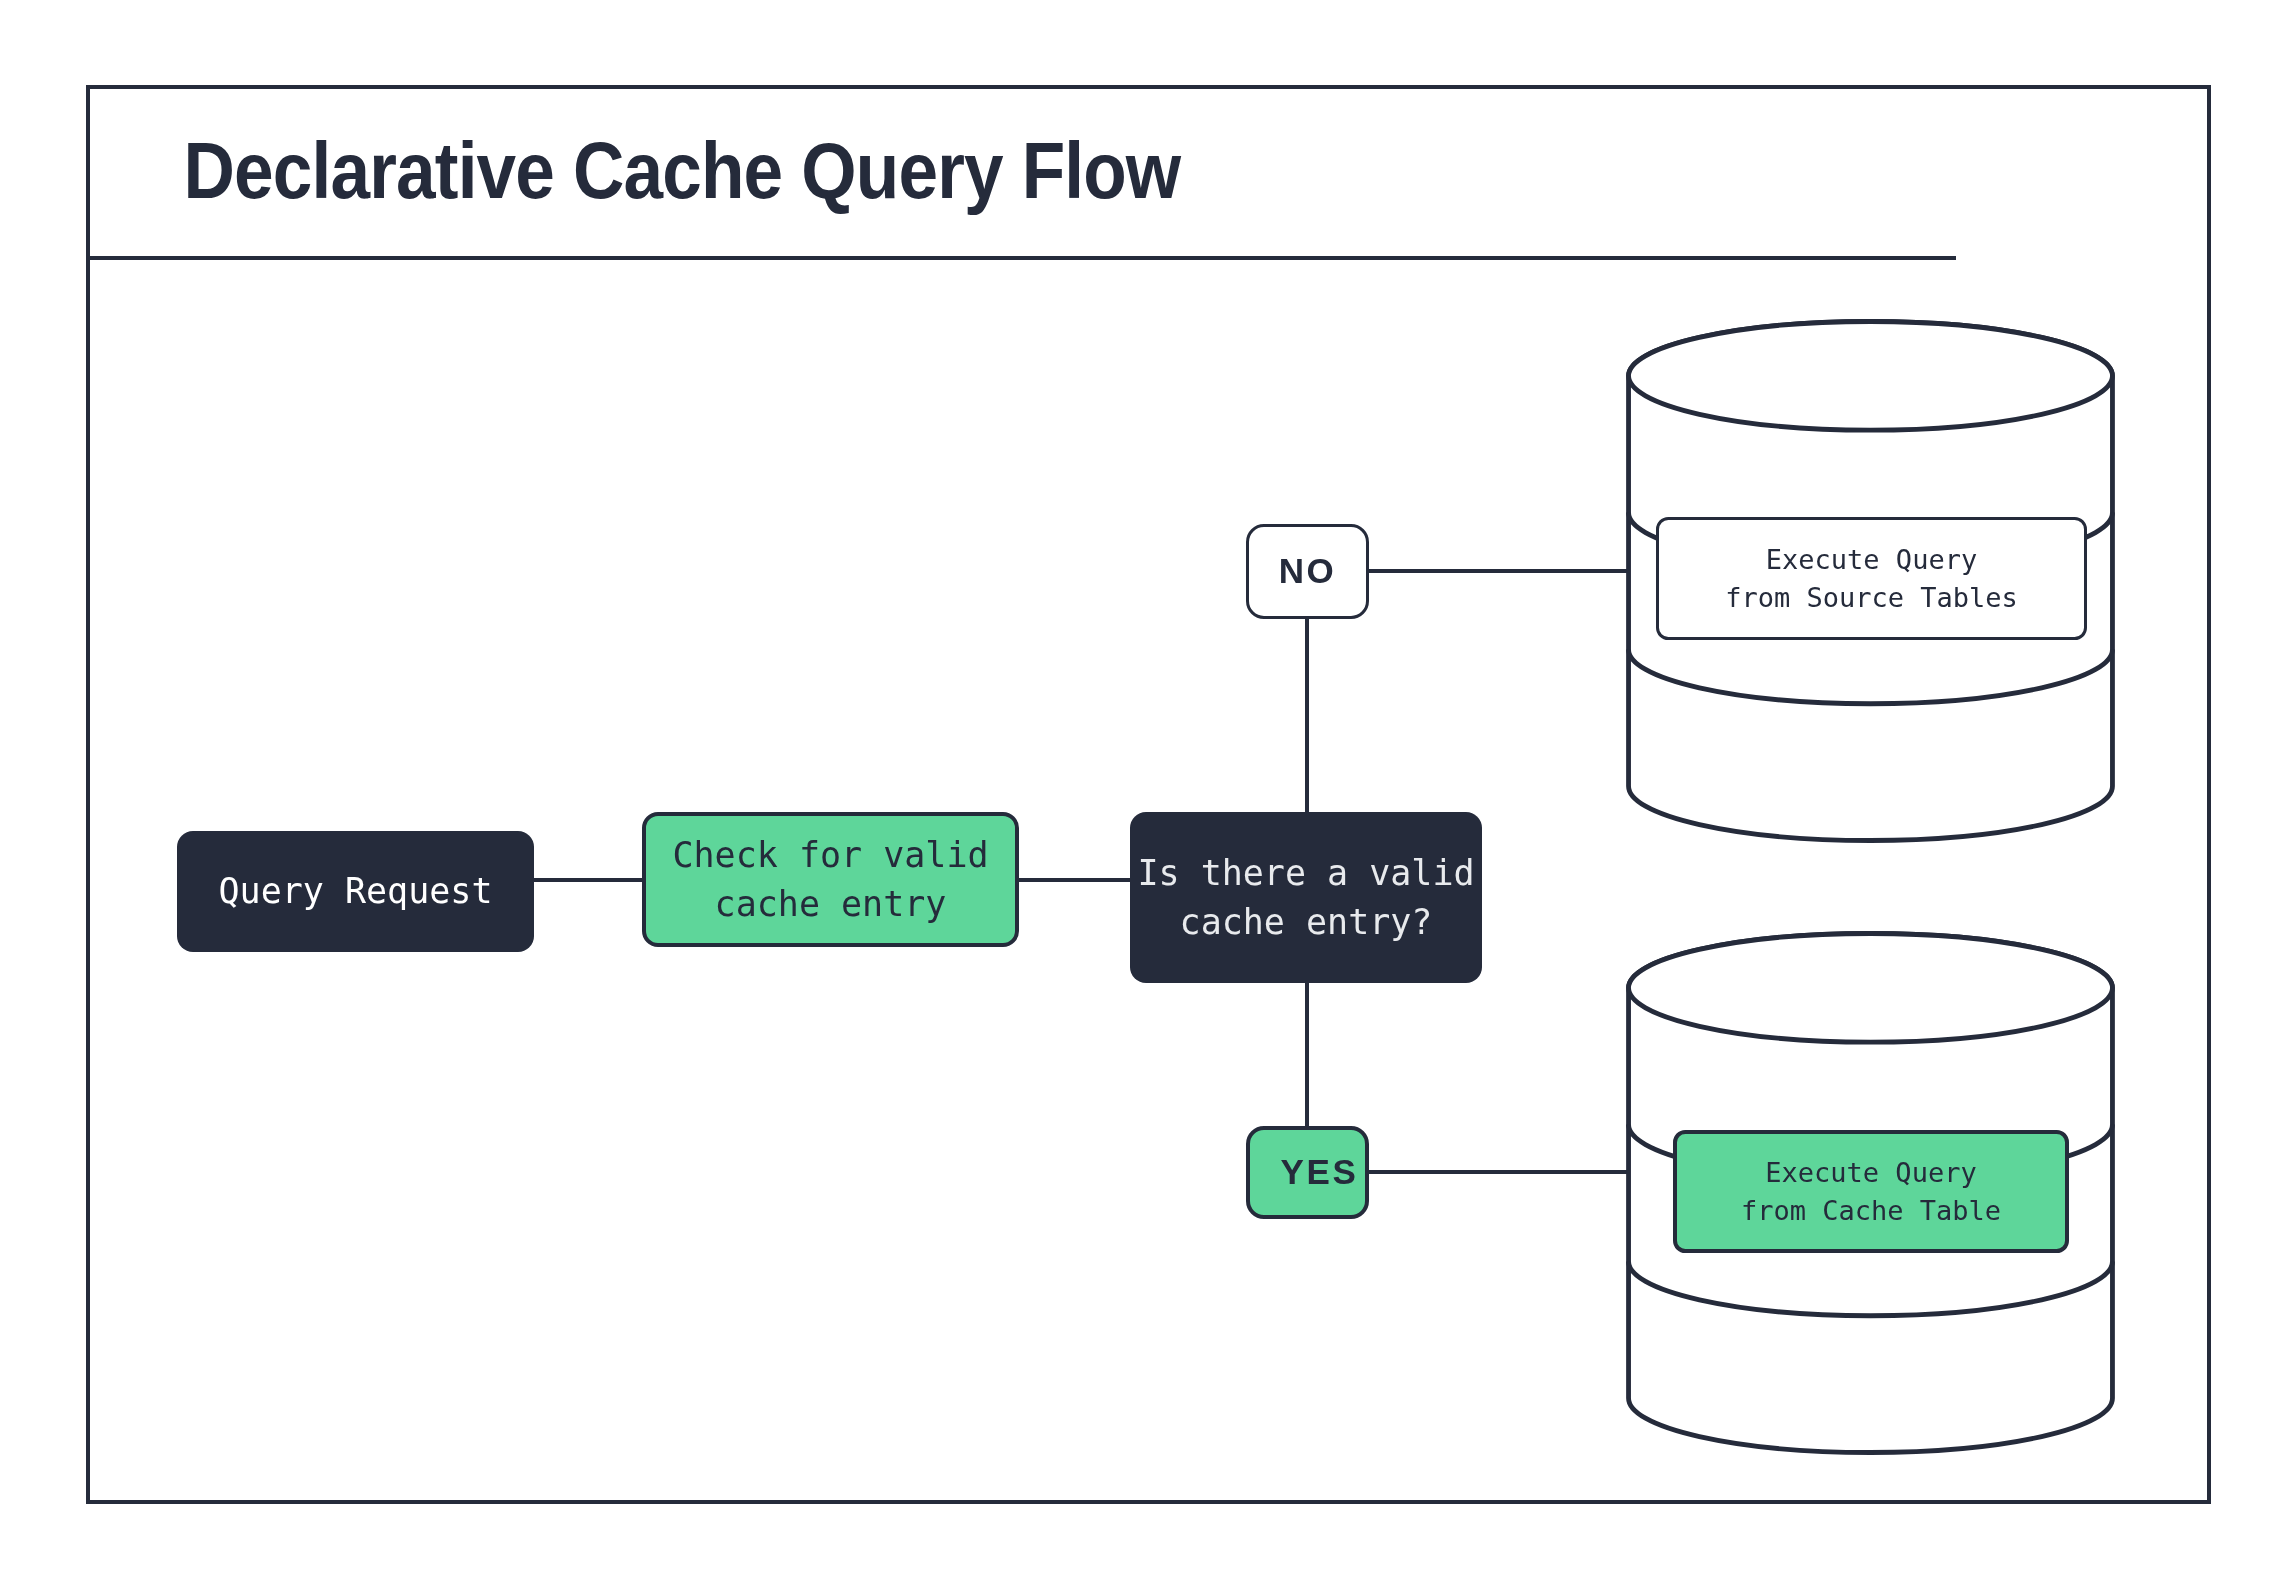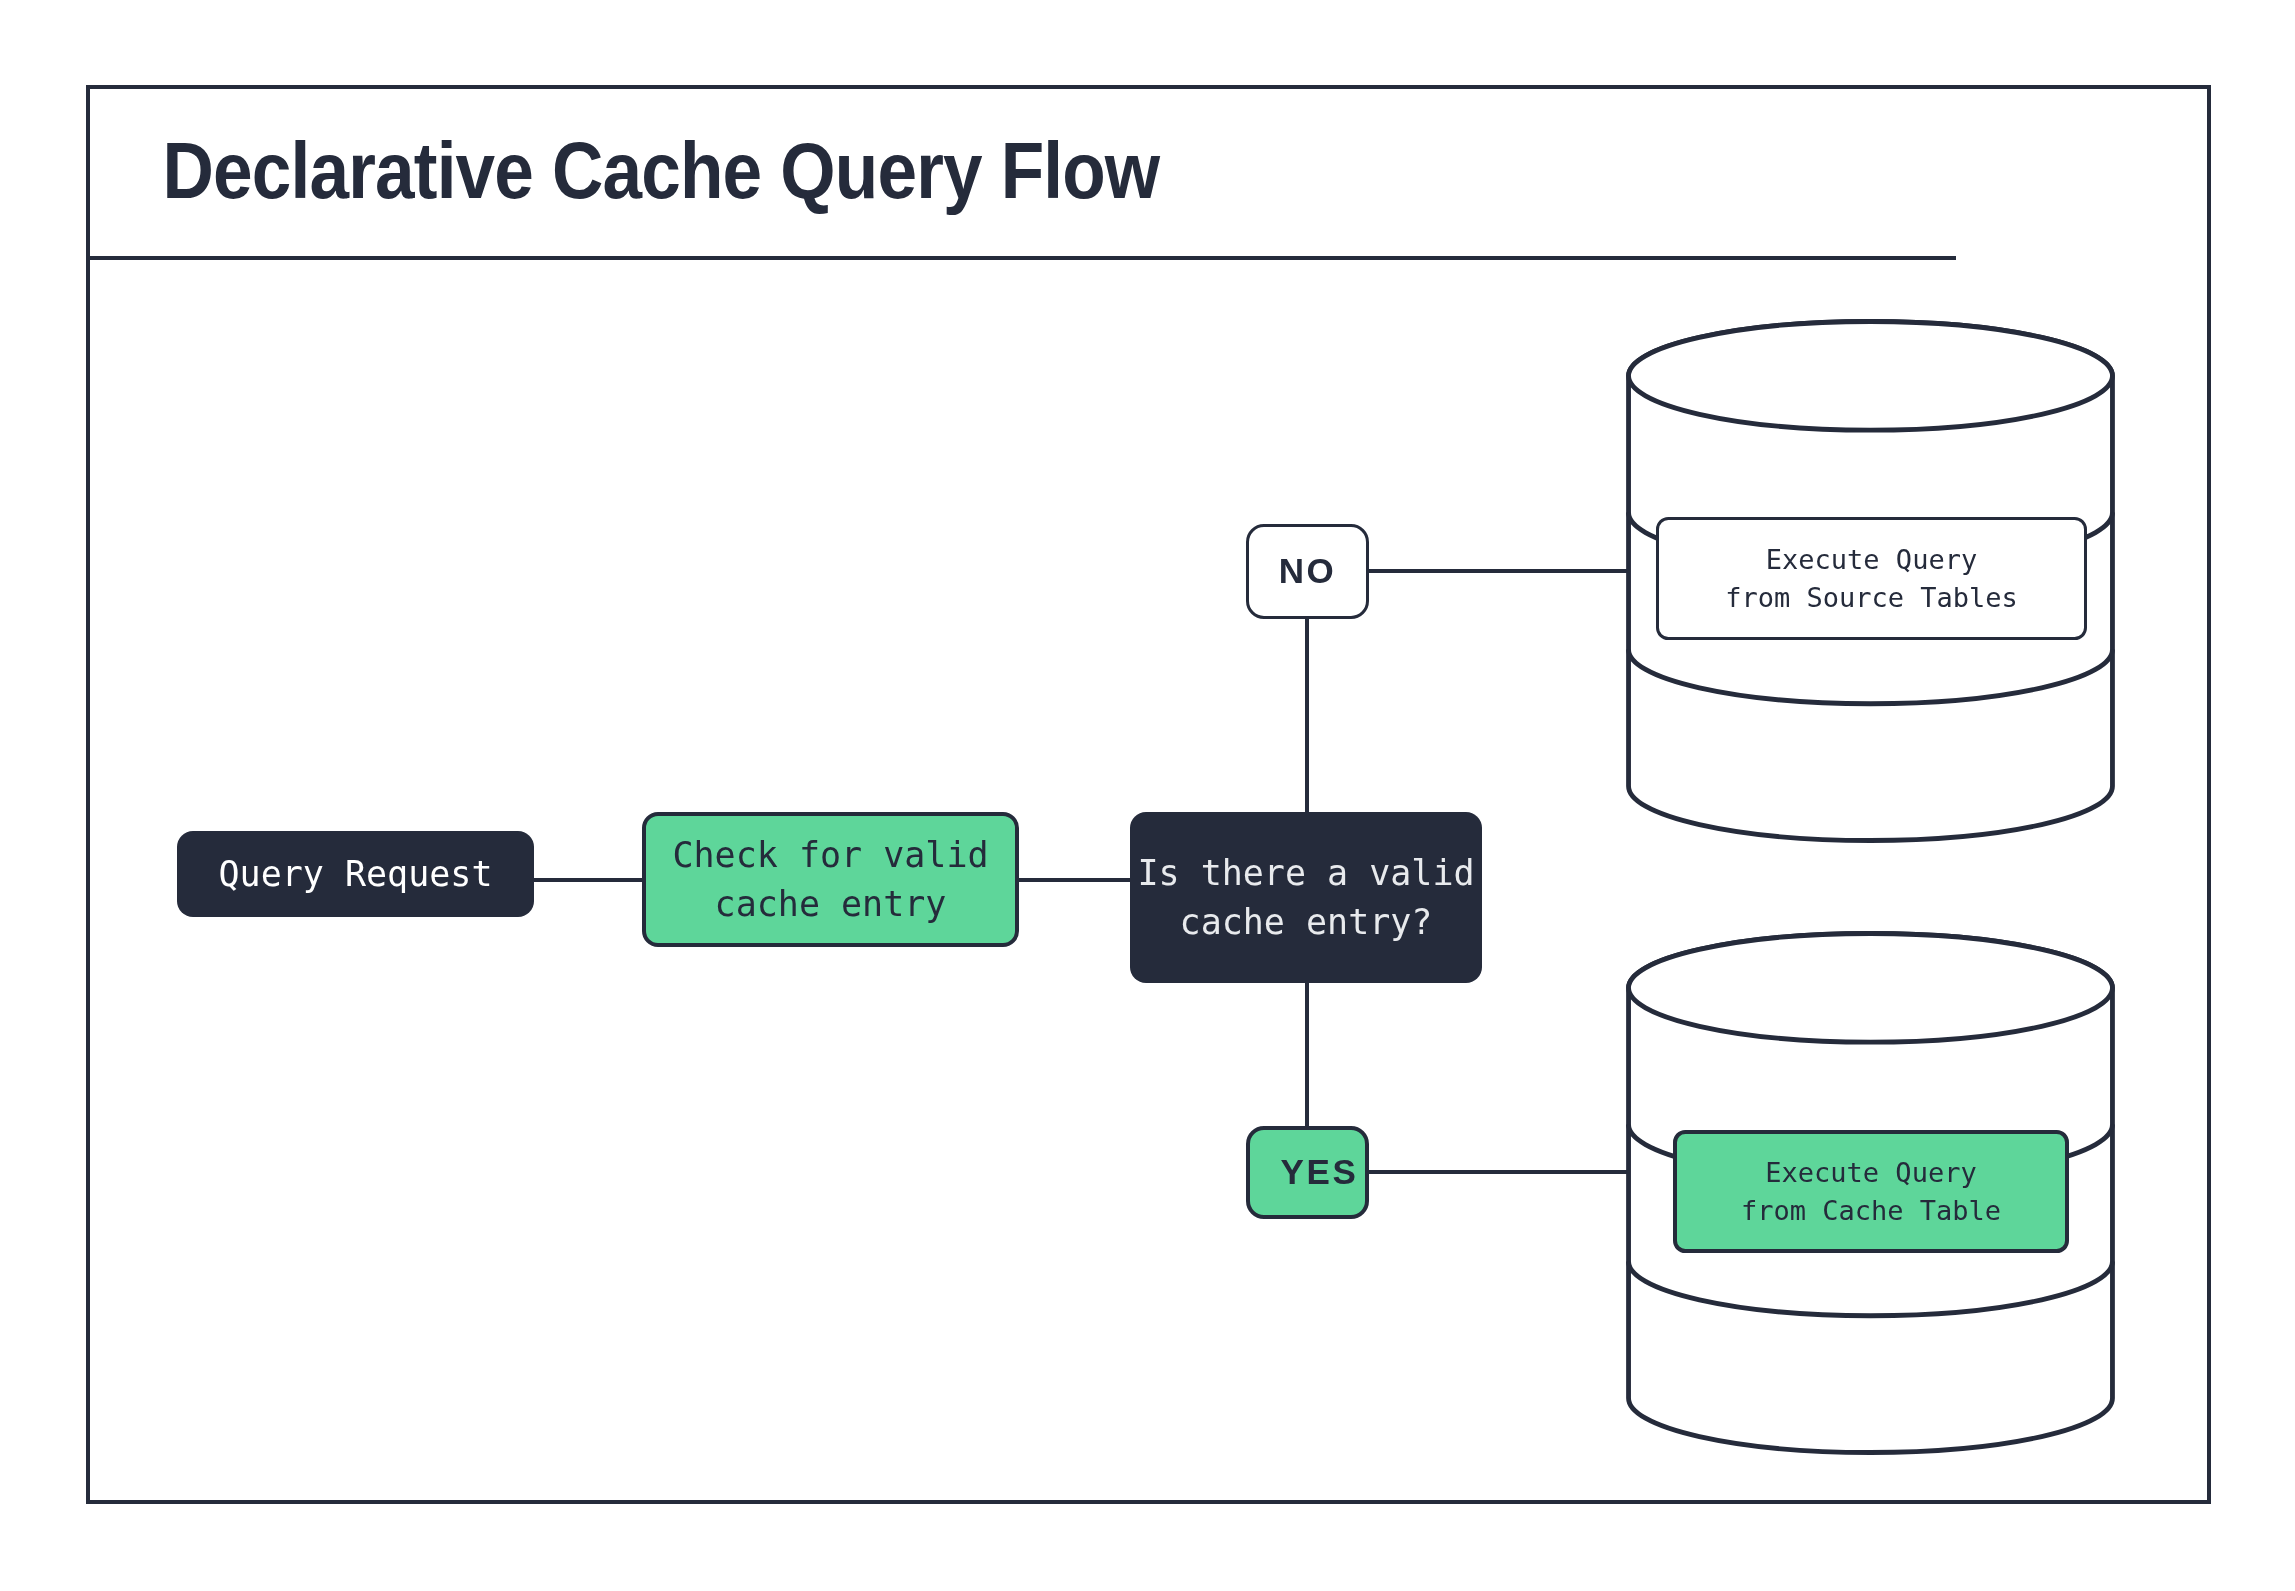--- a/index.html
+++ b/index.html
@@ -25,20 +25,21 @@
     border: 4.4px solid #252b3b;
     box-sizing: border-box;
     background: #ffffff;
   }
   .header {
     position: absolute;
     left: 86px; top: 85px;
     width: 1870px; height: 175px;
     border-bottom: 4.4px solid #252b3b;
     box-sizing: border-box;
+    padding-left: 21px;
   }
   .title {
     margin: 0;
     padding-left: 85px;
     line-height: 172px;
     font-family: "Liberation Sans", sans-serif;
     font-weight: 700;
     font-size: 79px;
     letter-spacing: -0.9px;
     color: #252b3b;
@@ -137,21 +138,21 @@
     <ellipse cx="280" cy="66" rx="276" ry="62" fill="#ffffff" stroke="#252b3b" stroke-width="5.5"></ellipse>
   </svg>
 
   <svg class="cyl" style="left:1625px; top:930px;" viewBox="0 0 560 600">
     <path d="M 4 66 A 276 62 0 0 1 556 66 L 556 534 A 276 62 0 0 1 4 534 Z" fill="#ffffff" stroke="#252b3b" stroke-width="5.5"></path>
     <path d="M 4 222 A 276 62 0 0 0 556 222" fill="none" stroke="#252b3b" stroke-width="5.5"></path>
     <path d="M 4 378 A 276 62 0 0 0 556 378" fill="none" stroke="#252b3b" stroke-width="5.5"></path>
     <ellipse cx="280" cy="66" rx="276" ry="62" fill="#ffffff" stroke="#252b3b" stroke-width="5.5"></ellipse>
   </svg>
 
-  <div class="node dark" style="left:177px; top:831px; width:357px; height:86px;">Query Request</div>
+  <div class="node dark" style="left:177px; top:831px; width:357px; height:121px;">Query Request</div>
 
   <div class="node green" style="left:642px; top:812px; width:377px; height:135px;">Check for valid
 cache entry</div>
 
   <div class="node dark muted" style="left:1130px; top:812px; width:352px; height:171px;">Is there a valid
 cache entry?</div>
 
   <div class="node badge badge-no" style="left:1246px; top:524px; width:123px; height:95px;">NO</div>
 
   <div class="node badge badge-yes" style="left:1246px; top:1126px; width:123px; height:93px;">YES</div>

